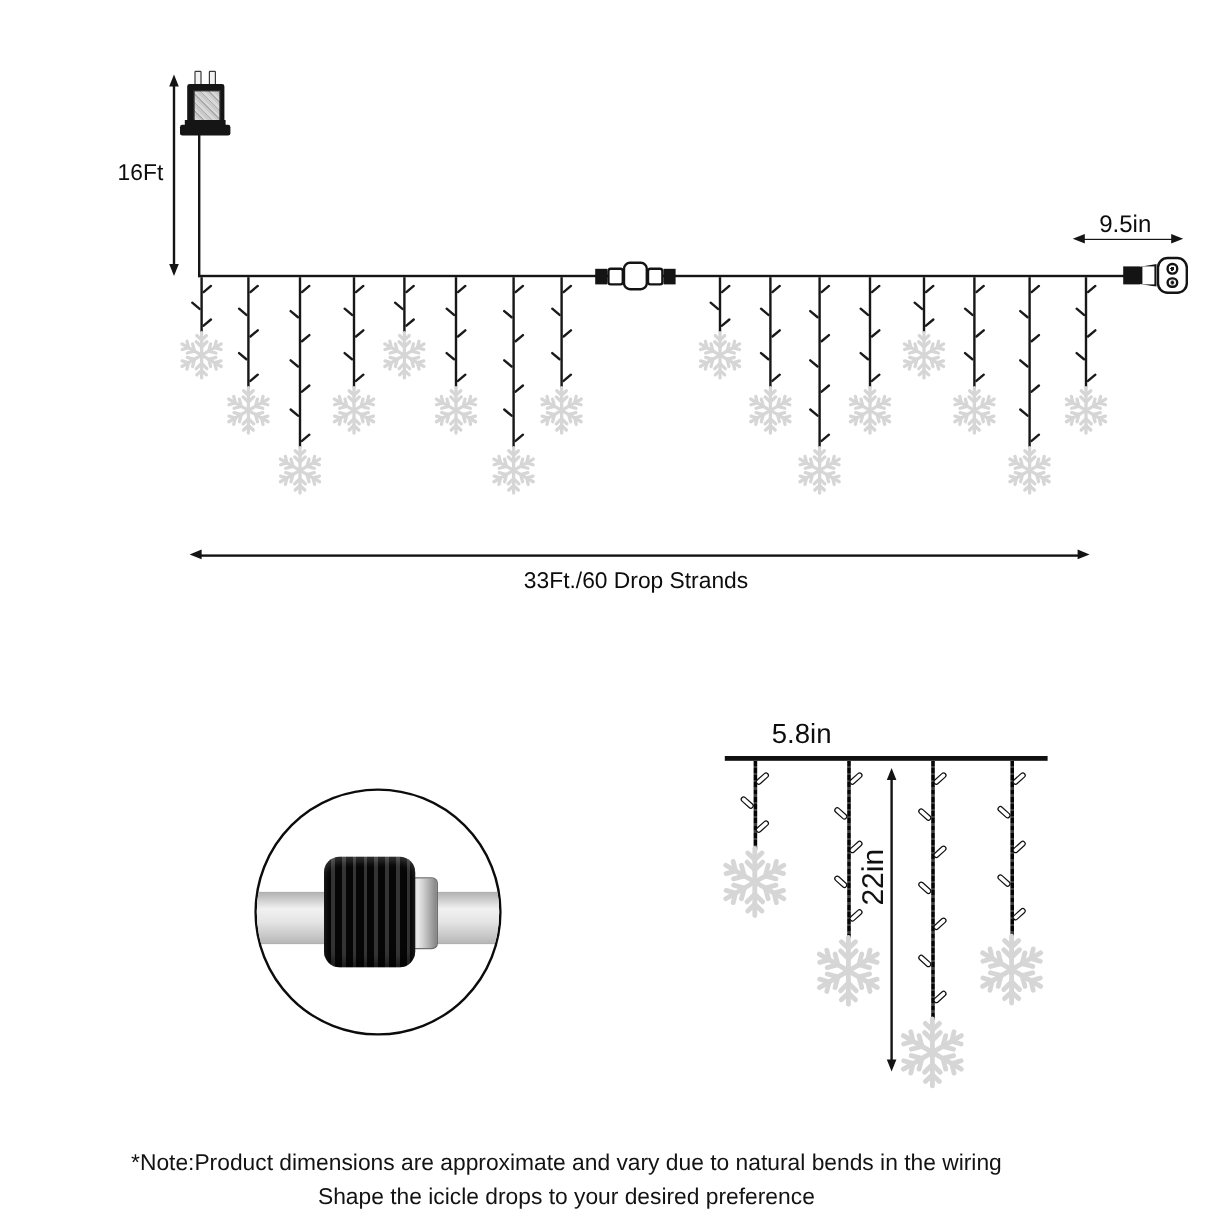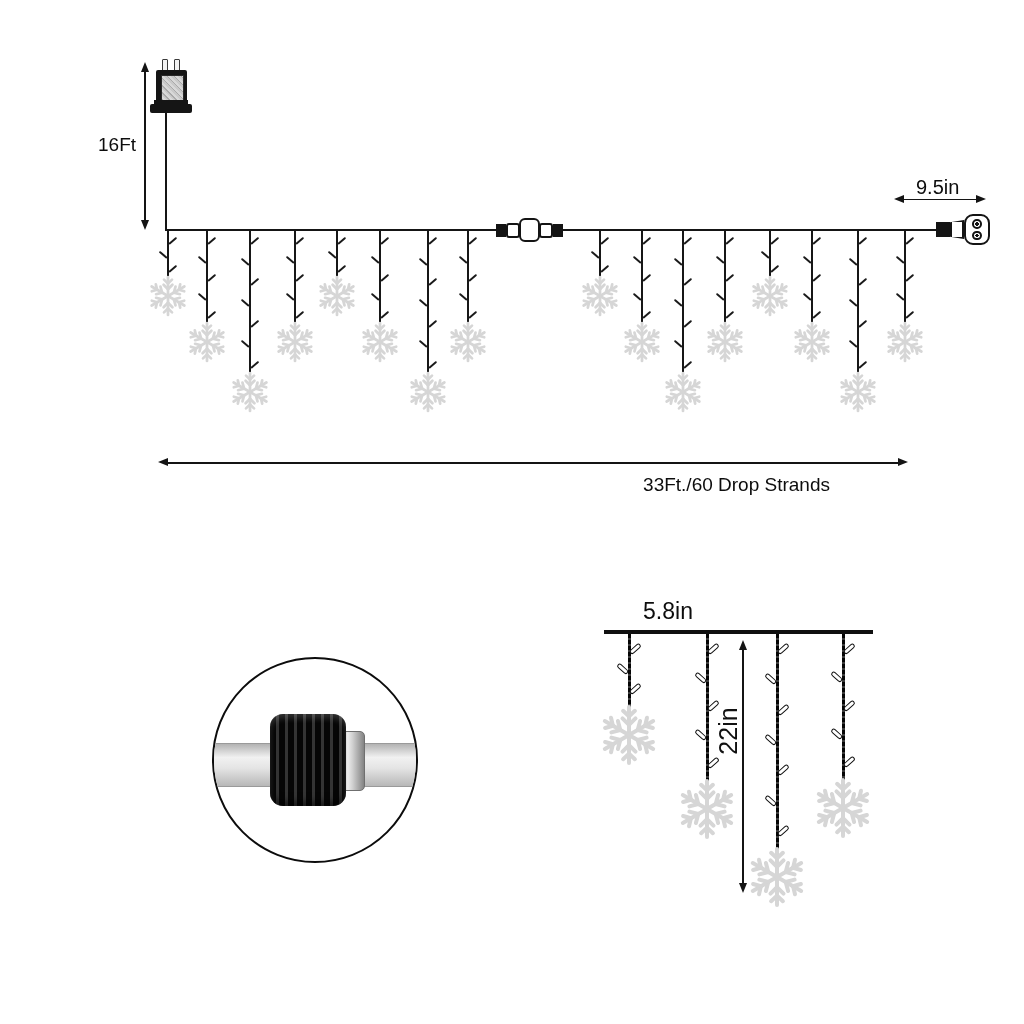--- a/index.html
+++ b/index.html
@@ -962,21 +962,21 @@
     <div class="ah ah-left" style="left:894px;top:195px;"></div>
     <div class="dim-line-h" style="left:903px;top:198.5px;width:74px;height:1.8px;"></div>
     <div class="ah ah-right" style="left:976px;top:195px;"></div>
   </div>
 
   <div>
     <div class="ah ah-left" style="left:158px;top:458px;"></div>
     <div class="dim-line-h" style="left:167px;top:461.5px;width:732px;"></div>
     <div class="ah ah-right" style="left:898px;top:458px;"></div>
   </div>
-  <div class="dim-label" style="left:230px;top:474px;width:600px;text-align:right;">33Ft./60 Drop Strands</div>
+  <div class="dim-label" style="left:230px;top:474px;width:600px;text-align:center;">33Ft./60 Drop Strands</div>
 
   <div class="magnifier">
     <div class="mag-wire"></div>
     <div class="mag-band"></div>
     <div class="mag-cap"></div>
   </div>
 
   <div class="detail-label" style="left:618px;top:598px;width:100px;text-align:center;">5.8in</div>
   <div class="detail-bar"></div>
   <div id="detail-drops">
@@ -1192,15 +1192,17 @@
 
   <div>
     <div class="ah ah-up" style="left:738.5px;top:640px;"></div>
     <div class="dim-line-v" style="left:742px;top:648px;height:237px;"></div>
     <div class="ah ah-down" style="left:738.5px;top:883px;"></div>
   </div>
   <div class="rot-label">22in</div>
 
 
   <div class="footnote">
+    <div>*Note:Product dimensions are approximate and vary due to natural bends in the wiring</div>
+    <div>Shape the icicle drops to your desired preference</div>
   </div>
 
 </div>
 
 </body></html>

